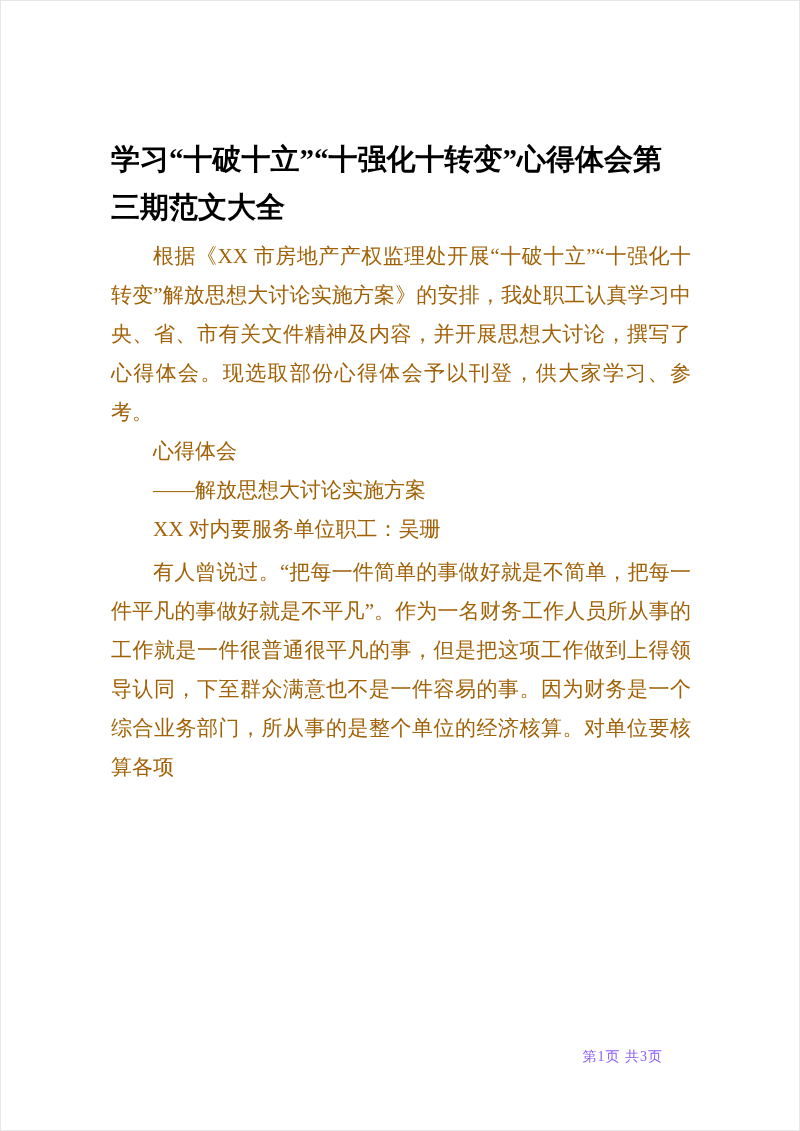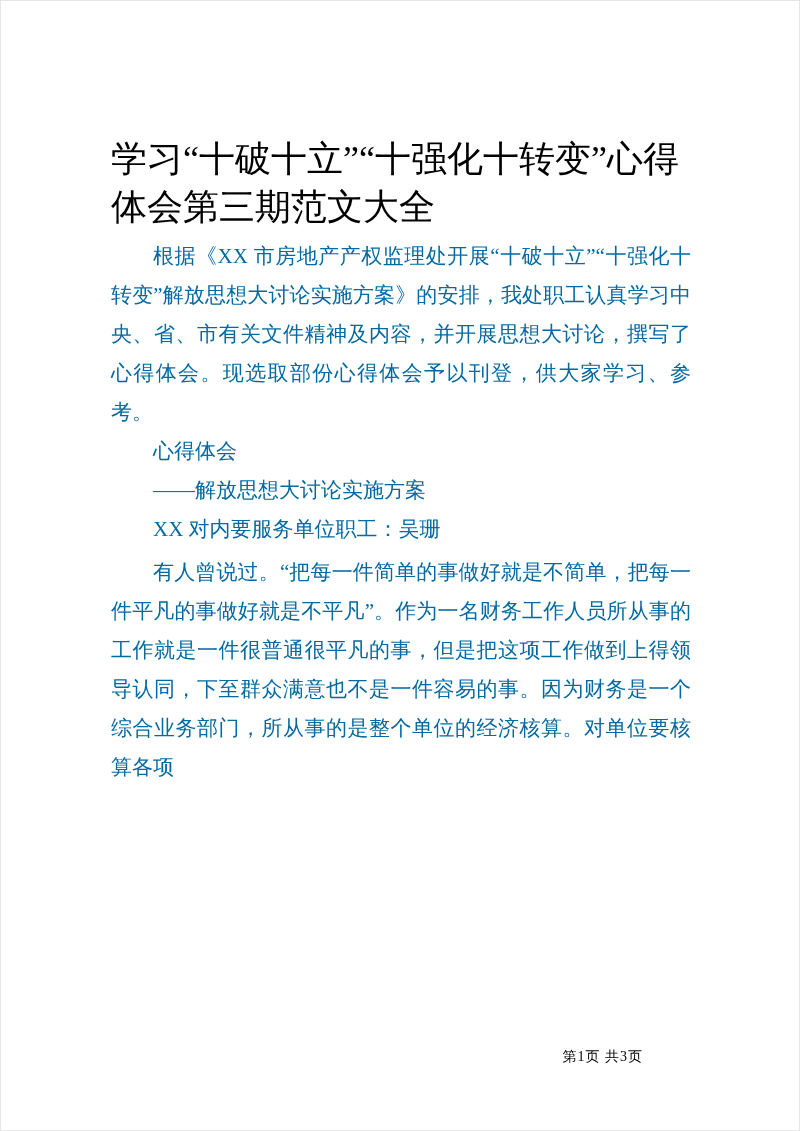--- a/index.html
+++ b/index.html
@@ -17,45 +17,45 @@
     width: 800px;
     height: 1131px;
     box-sizing: border-box;
     background: #ffffff;
     border: 1px solid #e7e7e7;
     padding: 134px 108px 0 110px;
     overflow: hidden;
   }
   .doc-title {
     margin: 0 12px 6px 0;
-    font-size: 36px;
-    font-weight: normal;
+    font-size: 29px;
+    font-weight: bold;
     line-height: 48px;
     color: #000000;
     text-align: left;
     font-family: "Liberation Serif", serif;
   }
   .para {
     margin: 0;
     font-size: 21px;
     line-height: 39px;
-    color: #0369a1;
+    color: #a16207;
     text-indent: 2em;
     text-align: justify;
     word-break: break-all;
   }
   .para-gap {
     margin-top: 4px;
   }
   .page-footer {
     position: absolute;
-    right: 156px;
+    right: 136px;
     bottom: 64px;
     font-size: 14px;
-    color: #000000;
+    color: #8b5cf6;
     letter-spacing: 1px;
   }
 </style>
 </head>
 <body>
 
 <div class="page">
 
   <h1 class="doc-title">学习“十破十立”“十强化十转变”心得体会第三期范文大全</h1>
 

